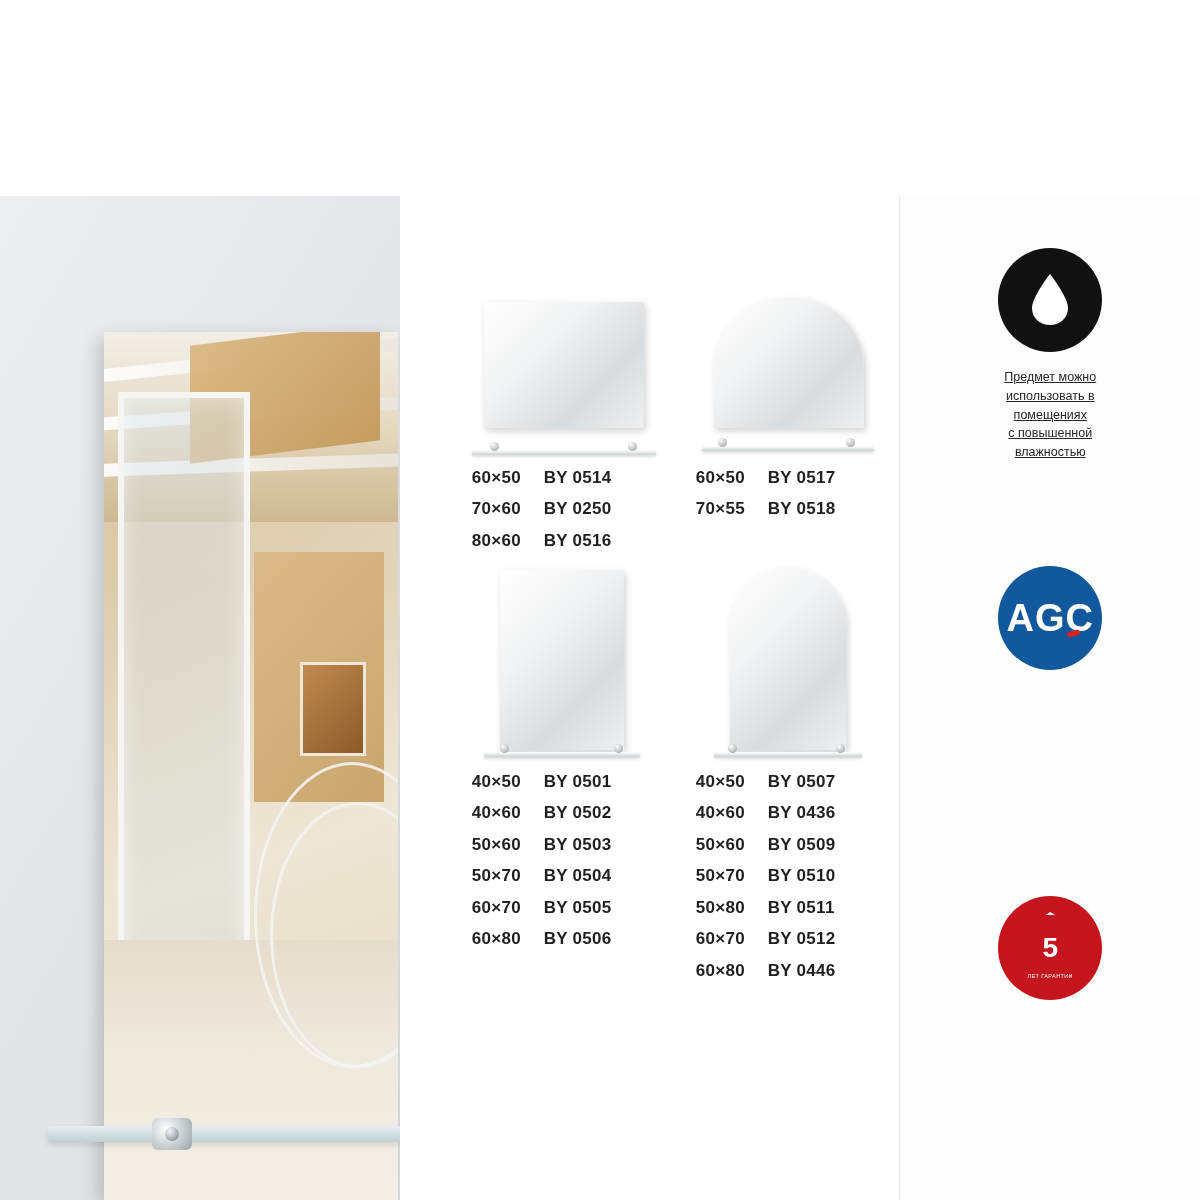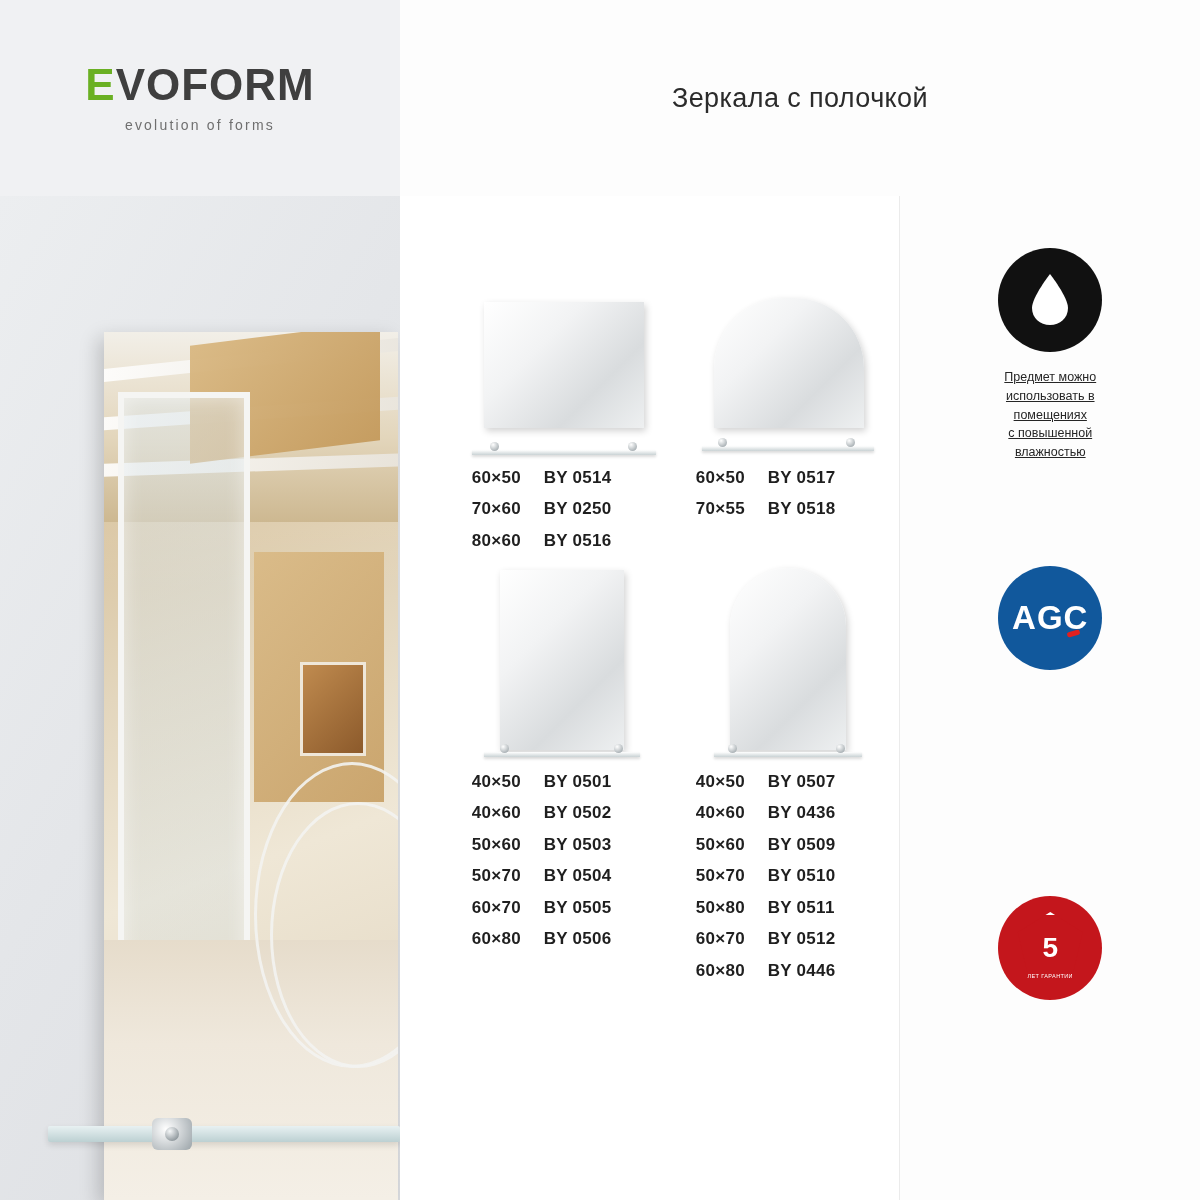--- a/index.html
+++ b/index.html
@@ -291,21 +291,21 @@
     transform: translate(-50%,-52%);
   }
   .badge-agc {
     width: 104px; height: 104px;
     border-radius: 50%;
     background: #11589c;
     color: #ffffff;
     display: flex;
     align-items: center;
     justify-content: center;
-    font-size: 33px;
+    font-size: 38px;
     font-weight: bold;
     letter-spacing: 1px;
     position: relative;
   }
   .agc-accent {
     position: absolute;
     right: 22px; bottom: 34px;
     width: 13px; height: 5px;
     background: #e02020;
     border-radius: 2px;
@@ -340,31 +340,20 @@
     font-size: 5.5px;
     color: #ffffff;
     letter-spacing: .4px;
   }
 </style>
 </head>
 <body>
 
 <div class="page">
 
-  <div class="header">
-    <div class="header-left">
-      <div class="logo-word">
-        <span class="logo-e">E</span><span class="logo-rest">VOFORM</span>
-      </div>
-      <div class="logo-sub">evolution  of  forms</div>
-    </div>
-    <div class="header-right">
-      <div class="header-title">Зеркала с полочкой</div>
-    </div>
-  </div>
 
   <div class="body-row">
 
     <div class="col-photo">
       <div class="wall"></div>
       <div class="mirror-frame">
         <div class="mirror-scene">
           <div class="scene-ceiling"></div>
           <div class="ceiling-beam" style="left:-10px; top:38px; width:330px; transform:rotate(-6deg);"></div>
           <div class="ceiling-beam" style="left:-10px; top:86px; width:330px; transform:rotate(-4deg);"></div>

